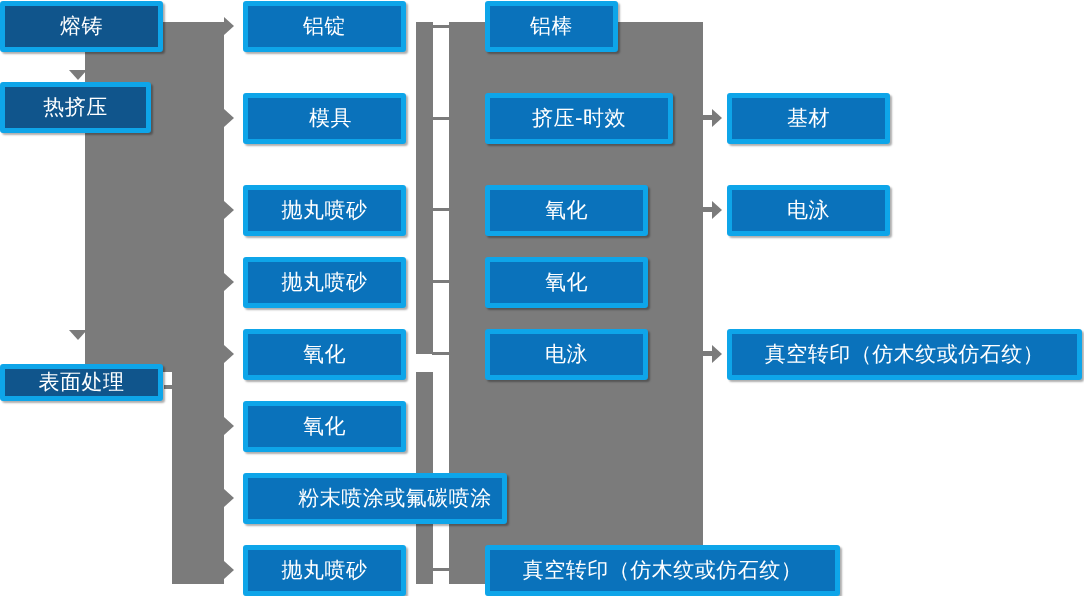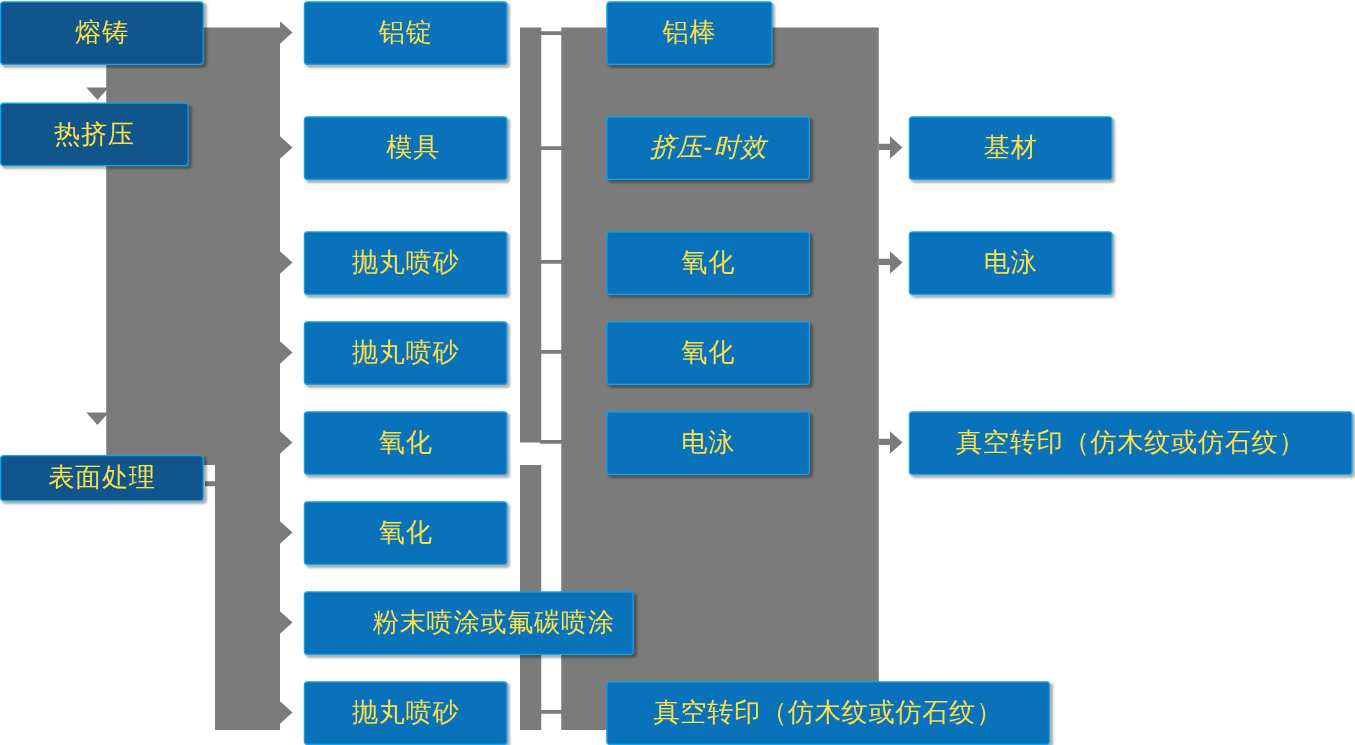--- a/index.html
+++ b/index.html
@@ -52,22 +52,22 @@
     background: #7b7b7b;
   }
 
   
   .box {
     position: absolute;
     box-sizing: border-box;
     display: flex;
     align-items: center;
     justify-content: center;
-    color: #fde047;
-    border: 1px solid #0ea5e9;
+    color: #ffffff;
+    border: 5px solid #0ea5e9;
     border-radius: 3px;
     font-size: 21px;
     line-height: 1.1;
     letter-spacing: 0.5px;
     text-align: center;
     white-space: nowrap;
     box-shadow: 2px 2px 2px rgba(0,0,0,0.32);
   }
   .box.stage {           
     background: #10558c;
@@ -150,21 +150,21 @@
   <div class="box step" style="left:243px; top:473px; width:264px; height:51px;padding-left:40px;">
     <span>粉末喷涂或氟碳喷涂</span>
   </div>
   <div class="box step" style="left:243px; top:545px; width:163px; height:51px;">
     <span>抛丸喷砂</span>
   </div>
 
   <div class="box step" style="left:485px; top:1px; width:133px; height:51px;">
     <span>铝棒</span>
   </div>
-  <div class="box step" style="left:485px; top:93px; width:163px; height:51px;font-style:italic;">
+  <div class="box step" style="left:485px; top:93px; width:188px; height:51px;">
     <span>挤压-时效</span>
   </div>
   <div class="box step" style="left:485px; top:185px; width:163px; height:51px;">
     <span>氧化</span>
   </div>
   <div class="box step" style="left:485px; top:257px; width:163px; height:51px;">
     <span>氧化</span>
   </div>
   <div class="box step" style="left:485px; top:329px; width:163px; height:51px;">
     <span>电泳</span>

